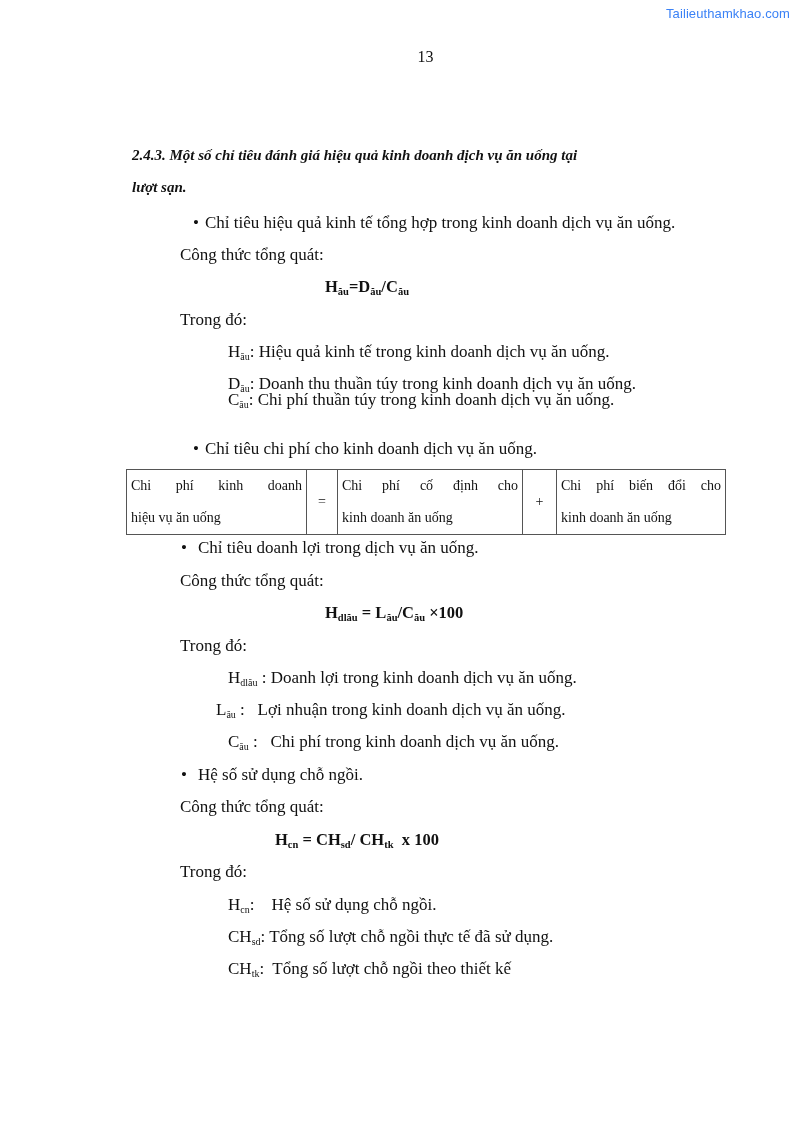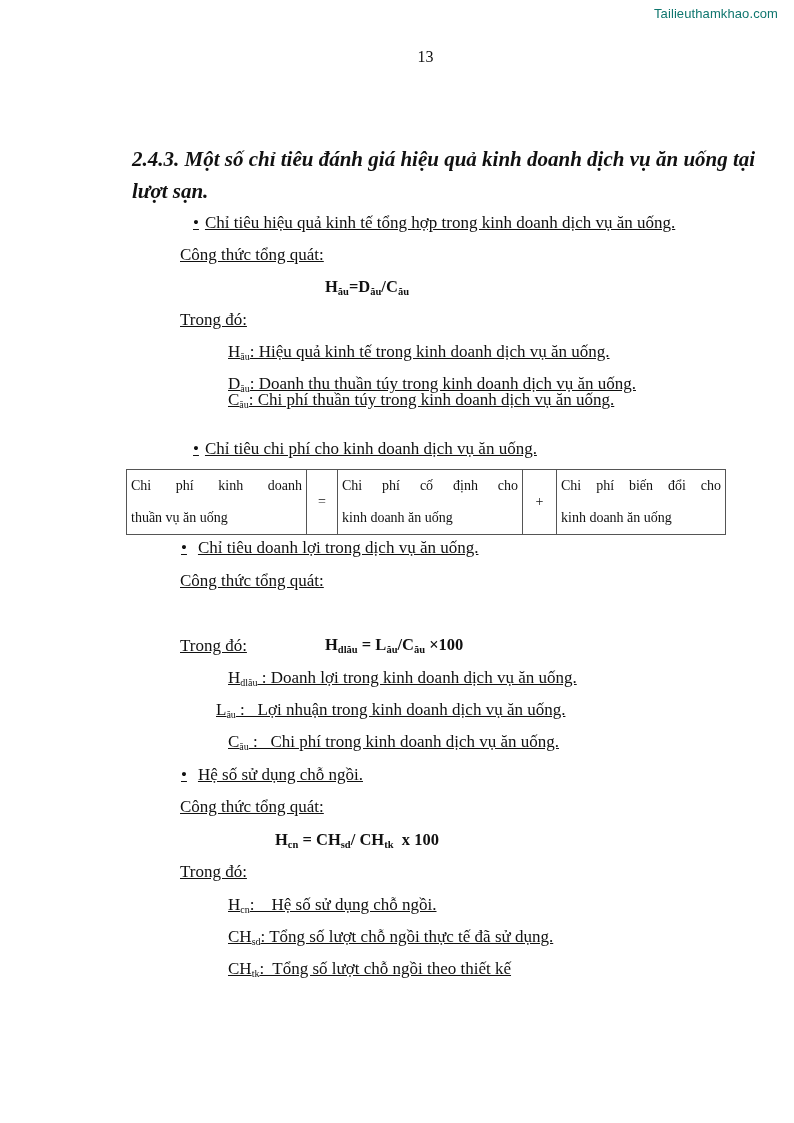--- a/index.html
+++ b/index.html
@@ -1,23 +1,23 @@
 <!DOCTYPE html>
 <html><head>
 <meta charset="utf-8">
 <style>
   html, body { margin: 0; padding: 0; background: #ffffff; }
   body { width: 794px; height: 1123px; position: relative; overflow: hidden;
          font-family: "Liberation Serif", serif; color: #111; }
   .abs { position: absolute; white-space: nowrap; }
-  .watermark { right: 16px; top: 6px; font-family: "Liberation Sans", sans-serif;
-               font-size: 13px; color: #0f766e; letter-spacing: 0.1px; }
+  .watermark { right: 4px; top: 6px; font-family: "Liberation Sans", sans-serif;
+               font-size: 13px; color: #3b82f6; letter-spacing: 0.1px; }
   .pagenum { left: 0; width: 851px; text-align: center; top: 48px; font-size: 16px; }
-  .heading { left: 132px; font-size: 21px; font-weight: bold; font-style: italic; }
-  .txt { font-size: 17px; text-decoration: underline; }
+  .heading { left: 132px; font-size: 15px; font-weight: bold; font-style: italic; }
+  .txt { font-size: 17px; }
   .formula { font-size: 16.5px; font-weight: bold; }
   sub { font-size: 10px; vertical-align: -3px; line-height: 0; }
   .formula sub { font-size: 10.5px; font-weight: bold; }
   .bullet::before { content: "\2022"; margin-right: 6px; }
   table.cost { position: absolute; left: 126px; top: 469px; border-collapse: collapse;
                font-size: 14px; }
   table.cost td { border: 1px solid #555; padding: 0 4px; vertical-align: top; line-height: 32px; }
   table.cost td.op { text-align: center; vertical-align: middle; width: 22px; padding: 0; }
   .just { text-align: justify; text-align-last: justify; display: block; }
 </style>
@@ -37,39 +37,39 @@
 <div class="abs txt" style="left:228px; top:342px;"><span>H</span><sub>ău</sub><span>: Hiệu quả kinh tế trong kinh doanh dịch vụ ăn uống.</span></div>
 <div class="abs txt" style="left:228px; top:374px;"><span>D</span><sub>ău</sub><span>: Doanh thu thuần túy trong kinh doanh dịch vụ ăn uống.</span></div>
 <div class="abs txt" style="left:228px; top:390px;"><span>C</span><sub>ău</sub><span>: Chi phí thuần túy trong kinh doanh dịch vụ ăn uống.</span></div>
 
 <div class="abs txt bullet" style="left:193px; top:439px;"><span>Chỉ tiêu chi phí cho kinh doanh dịch vụ ăn uống.</span></div>
 <table class="cost">
   <tbody>
       <tr>
     <td style="width:171px;">
       <span class="just">Chi phí kinh doanh</span>
-      <span>thuần vụ ăn uống</span>
+      <span>hiệu vụ ăn uống</span>
     </td>
     <td class="op" style="width:30px;">=</td>
     <td style="width:176px;">
       <span class="just">Chi phí cố định cho</span>
       <span>kinh doanh ăn uống</span>
     </td>
     <td class="op" style="width:33px;">+</td>
     <td style="width:160px;">
       <span class="just">Chi phí biến đổi cho</span>
       <span>kinh doanh ăn uống</span>
     </td>
   </tr>
 </tbody>
   </table>
 
 <div class="abs txt bullet" style="left:181px; top:538px;"><span style="margin-left:5px;">Chỉ tiêu doanh lợi trong dịch vụ ăn uống.</span></div>
 <div class="abs txt" style="left:180px; top:571px;">Công thức tổng quát:</div>
-<div class="abs formula" style="left:325px; top:603px;margin-top:32px;"><span>H</span><sub>dlău</sub><span> = </span><span>L</span><sub>ău</sub><span>/</span><span>C</span><sub>ău</sub><span> ×100</span></div>
+<div class="abs formula" style="left:325px; top:603px;"><span>H</span><sub>dlău</sub><span> = </span><span>L</span><sub>ău</sub><span>/</span><span>C</span><sub>ău</sub><span> ×100</span></div>
 <div class="abs txt" style="left:180px; top:636px;">Trong đó:</div>
 <div class="abs txt" style="left:228px; top:668px;"><span>H</span><sub>dlău</sub><span style="white-space:pre;"> : Doanh lợi trong kinh doanh dịch vụ ăn uống.</span></div>
 <div class="abs txt" style="left:216px; top:700px;"><span>L</span><sub>ău</sub><span style="white-space:pre;"> :   Lợi nhuận trong kinh doanh dịch vụ ăn uống.</span></div>
 <div class="abs txt" style="left:228px; top:732px;"><span>C</span><sub>ău</sub><span style="white-space:pre;"> :   Chi phí trong kinh doanh dịch vụ ăn uống.</span></div>
 
 <div class="abs txt bullet" style="left:181px; top:765px;"><span style="margin-left:5px;">Hệ số sử dụng chỗ ngồi.</span></div>
 <div class="abs txt" style="left:180px; top:797px;">Công thức tổng quát:</div>
 <div class="abs formula" style="left:275px; top:830px;"><span>H</span><sub>cn</sub><span style="white-space:pre;"> = </span><span>CH</span><sub>sd</sub><span style="white-space:pre;">/ </span><span>CH</span><sub>tk</sub><span style="white-space:pre;">  x 100</span></div>
 <div class="abs txt" style="left:180px; top:862px;">Trong đó:</div>
 <div class="abs txt" style="left:228px; top:895px;"><span>H</span><sub>cn</sub><span style="white-space:pre;">:    Hệ số sử dụng chỗ ngồi.</span></div>

